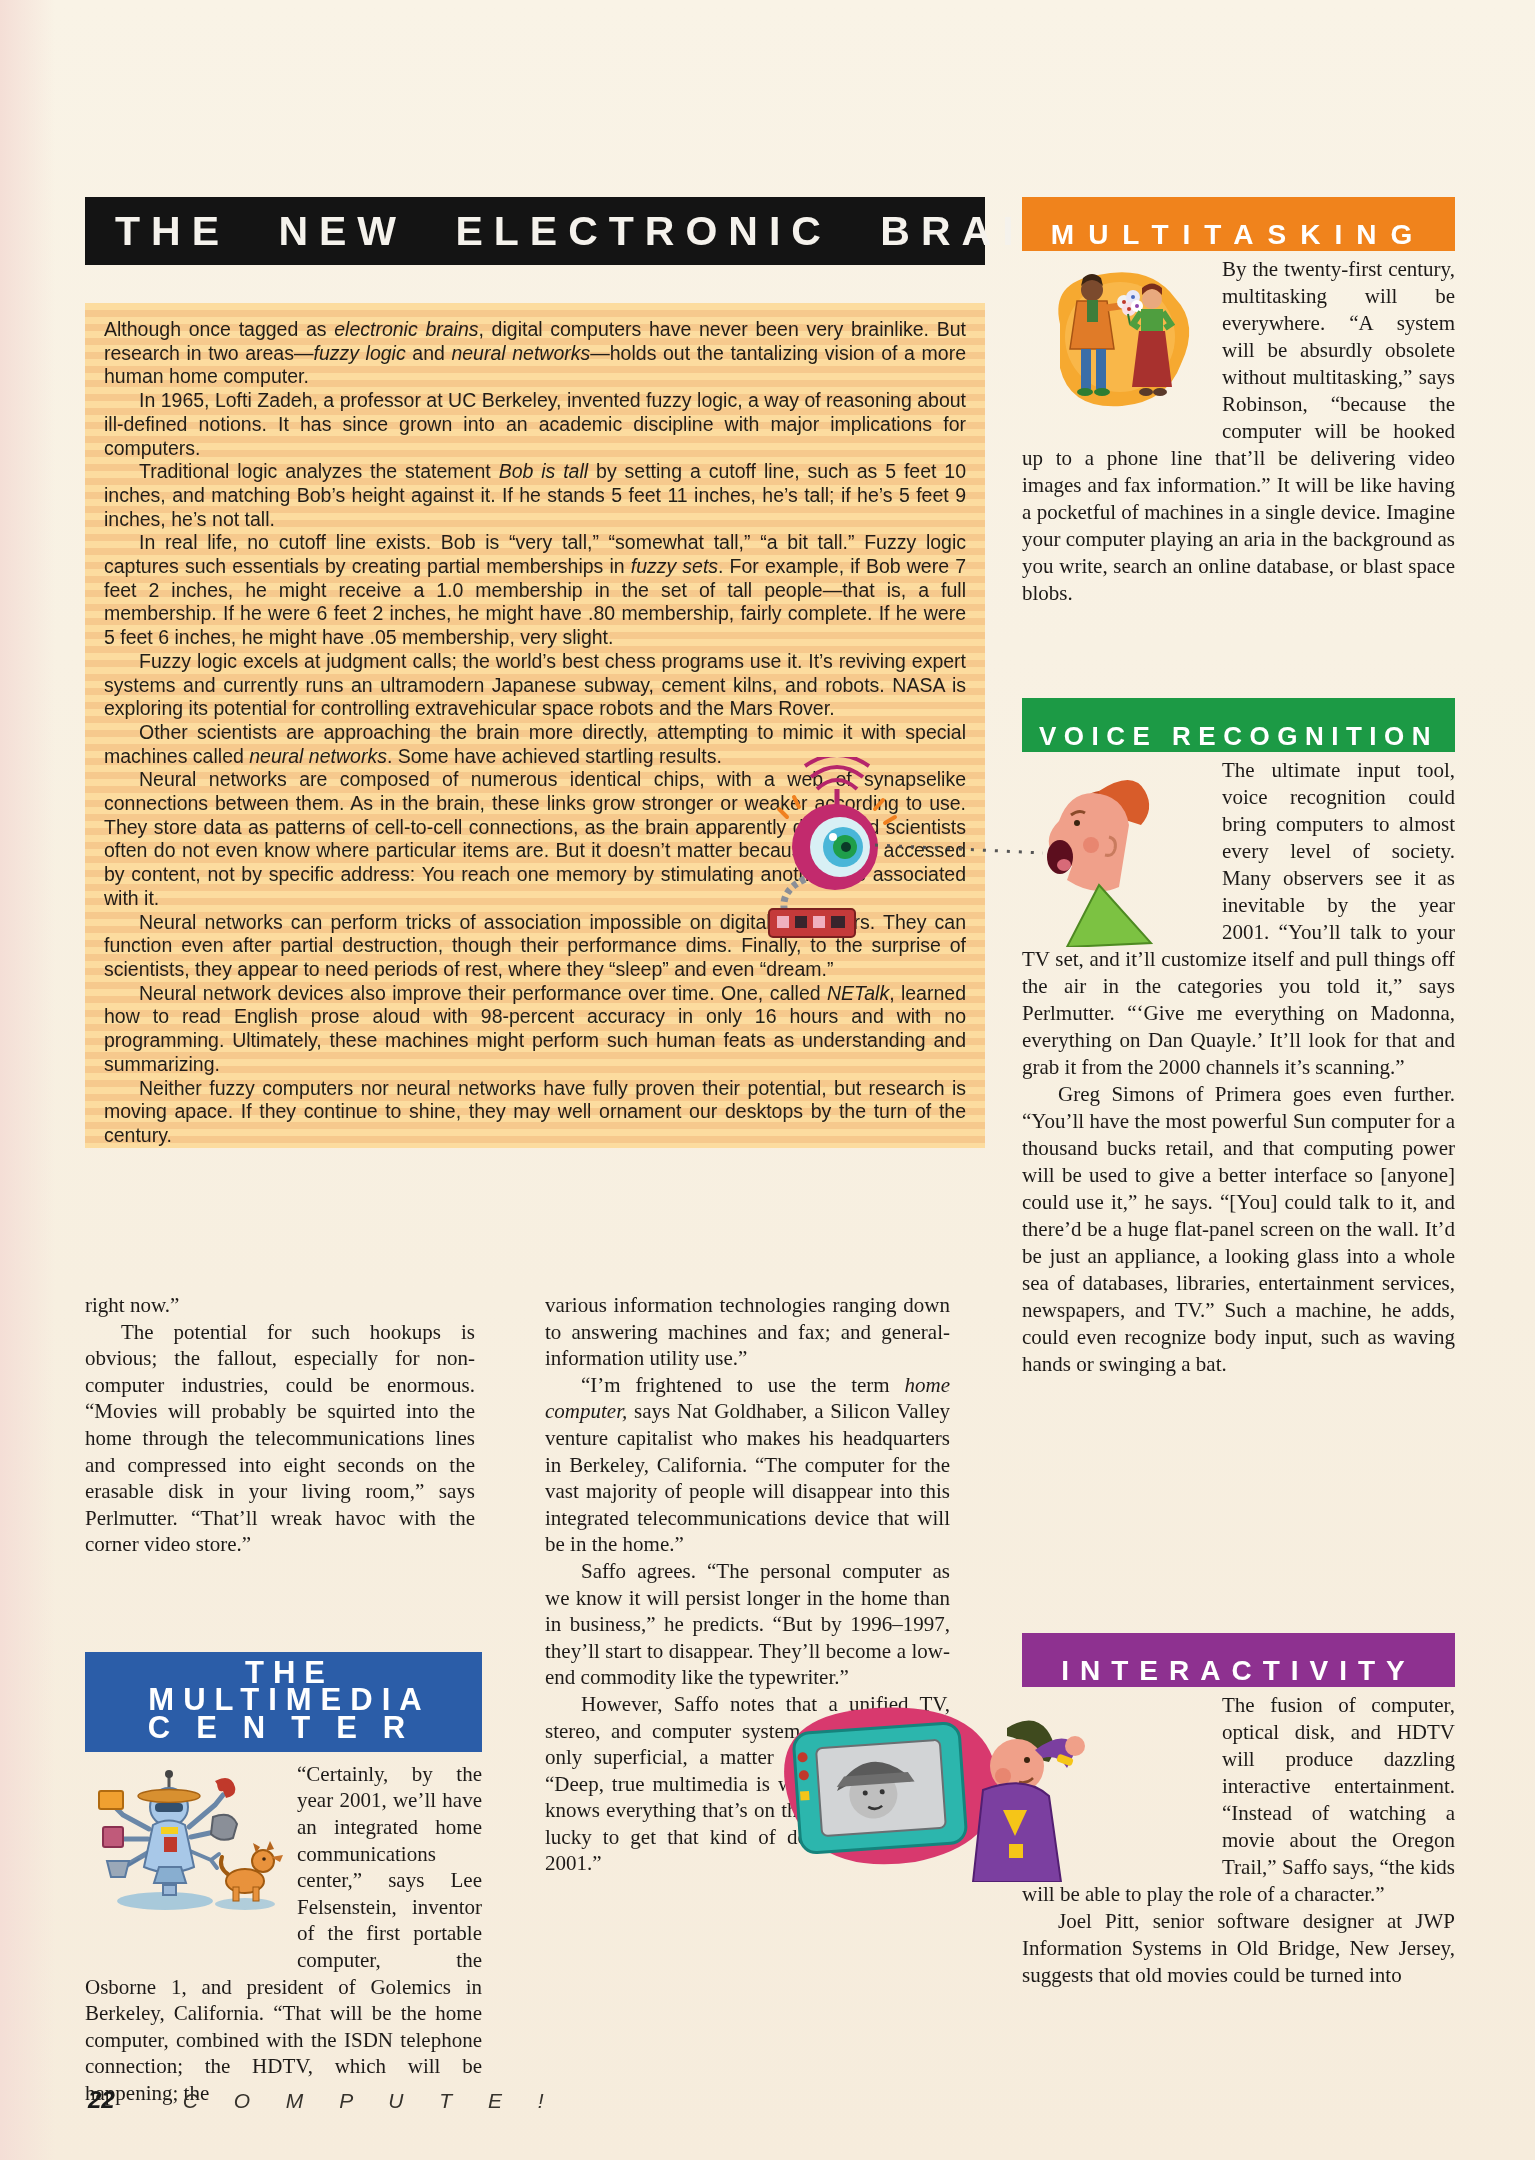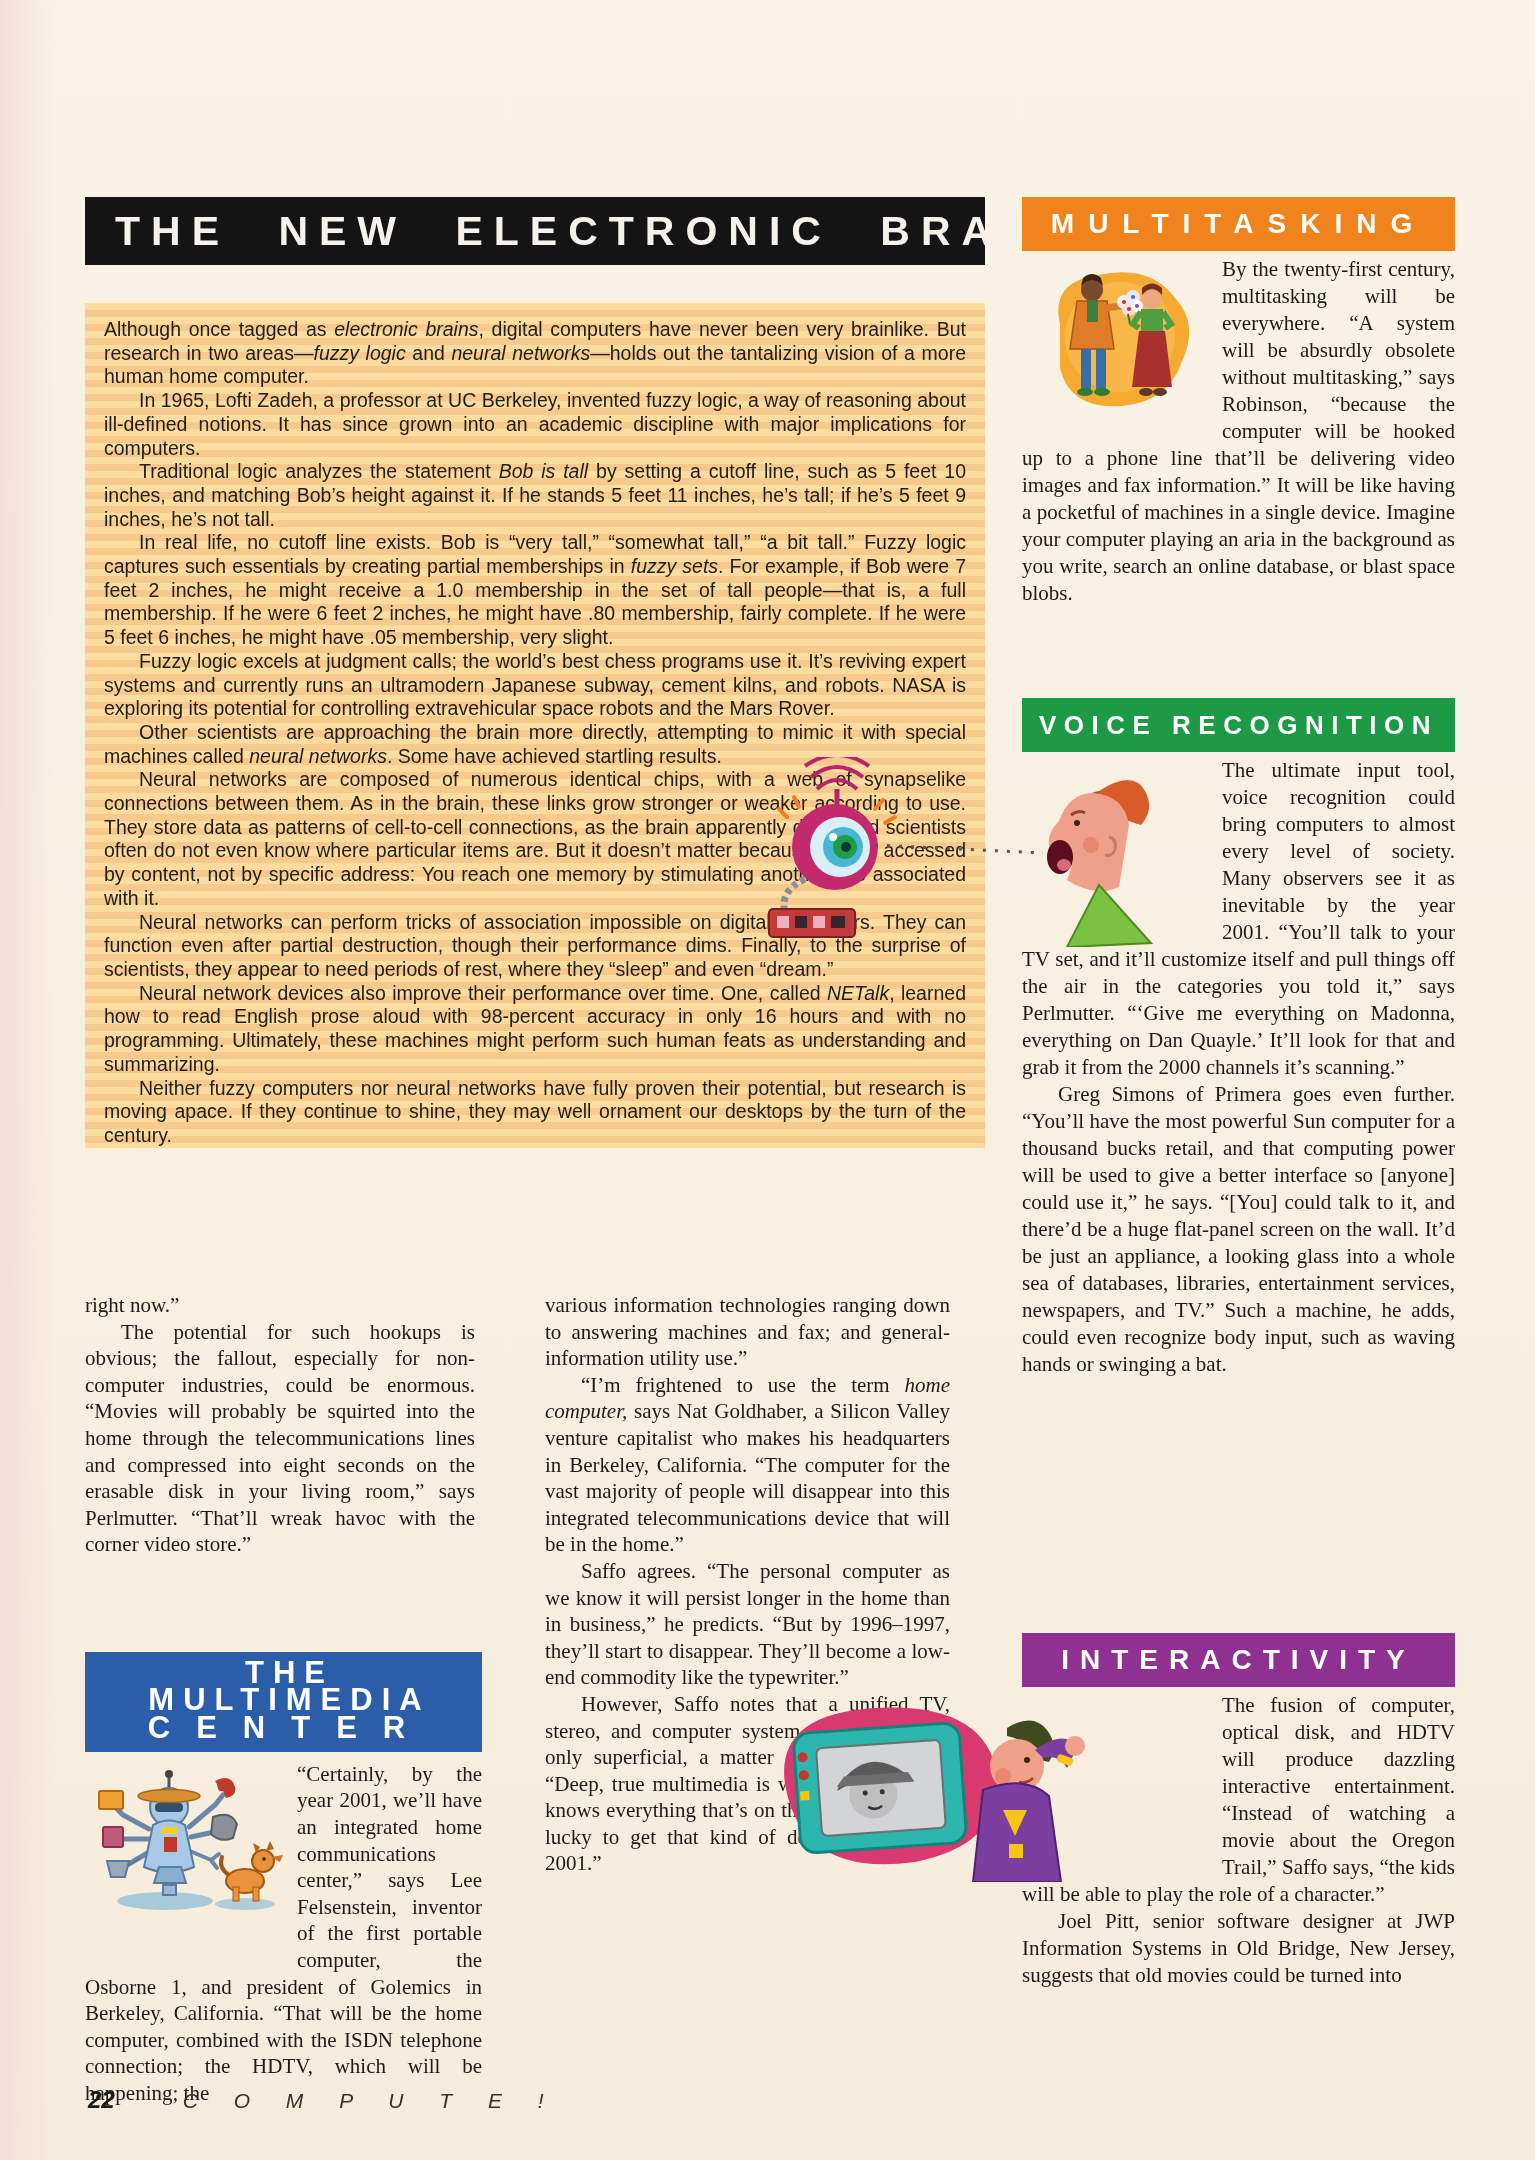--- a/index.html
+++ b/index.html
@@ -42,21 +42,21 @@
   .banner-blue .l2 { font-size:31px; letter-spacing:26px; margin-top:2px;text-align:center; }
   .mm-body { position:relative; margin-top:9px; text-align:justify; font-size:21px; line-height:26.6px; }
   .mm-spacer { float:left; width:212px; height:190px; }
   .mm-illo { position:absolute; left:8px; top:4px; width:205px; height:150px; }
   
   .side-section { position:absolute; left:1022px; width:433px; }
   #sec-multitasking { top:197px; }
   #sec-voice        { top:698px; }
   #sec-interactivity{ top:1633px; }
   .banner-side {
-    height:54px; color:#fff; display:flex; align-items:center; justify-content:center;
+    height:54px; color:#fff; display:flex; align-items:flex-end; justify-content:center;
     font-family:"Liberation Sans","DejaVu Sans",sans-serif; font-weight:bold; white-space:nowrap;
   }
   .ls13 { font-size:28px; letter-spacing:14px; }
   .ls7  { font-size:26px; letter-spacing:7.5px; }
   .ls11 { font-size:28px; letter-spacing:11px; }
   .side-body { position:relative; margin-top:5px; text-align:justify; font-size:21px; line-height:27px; }
   .side-body p.ind { text-indent:36px; }
   .side-spacer { float:left; width:200px; height:189px; }
   .illo-abs { position:absolute; }
   

